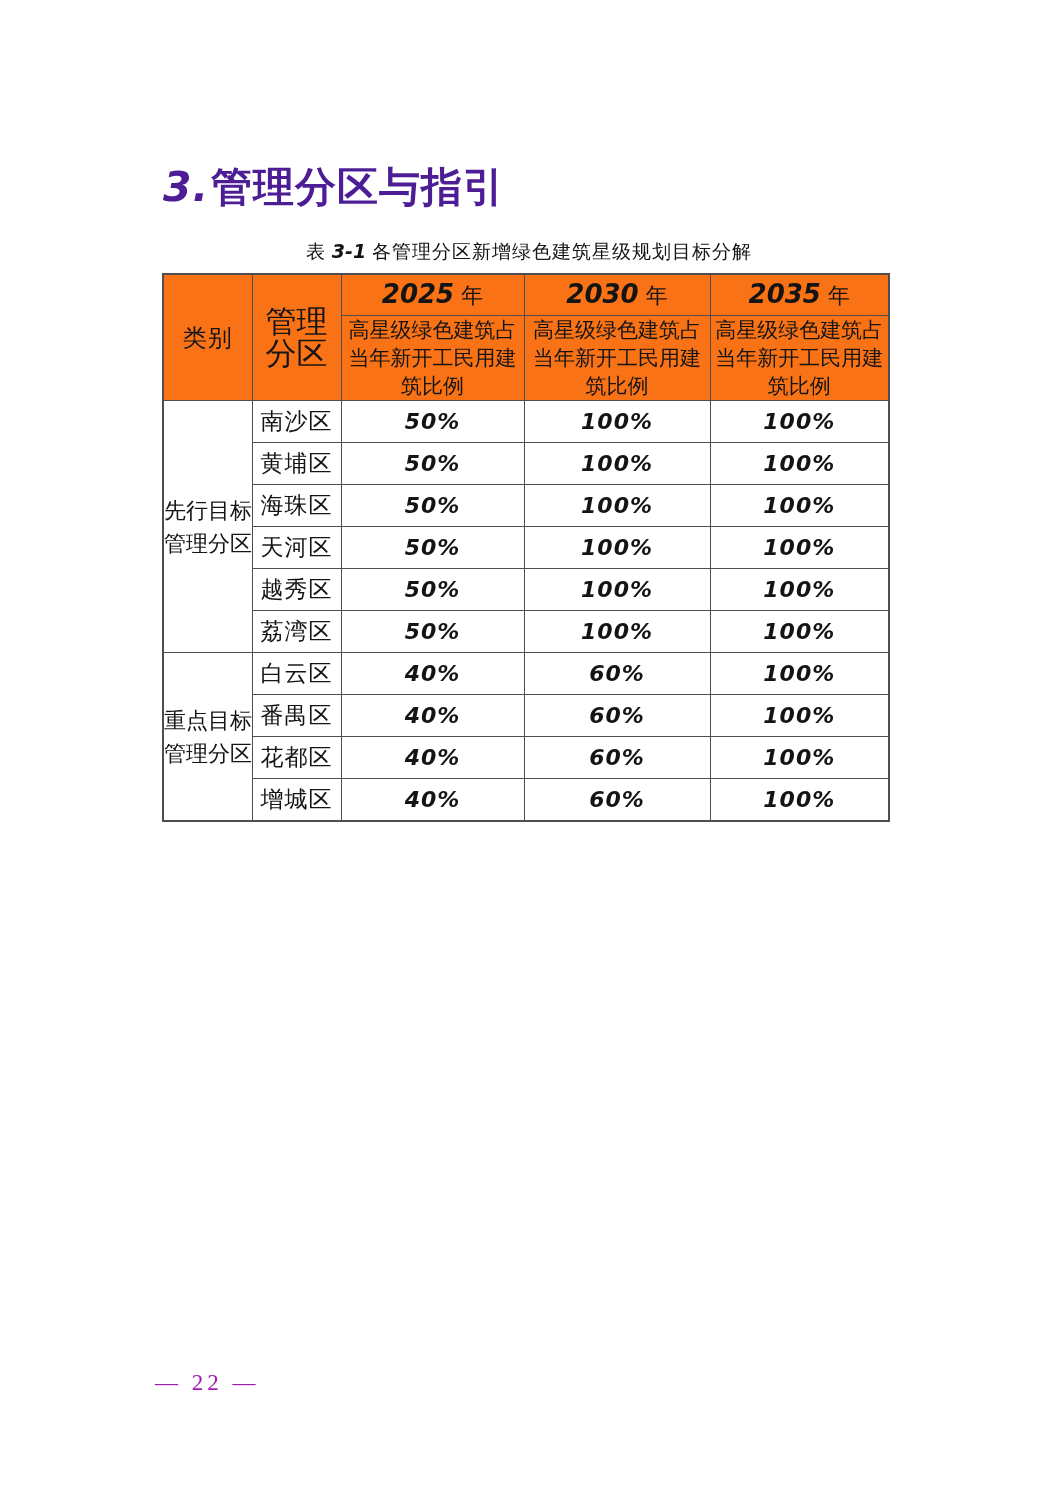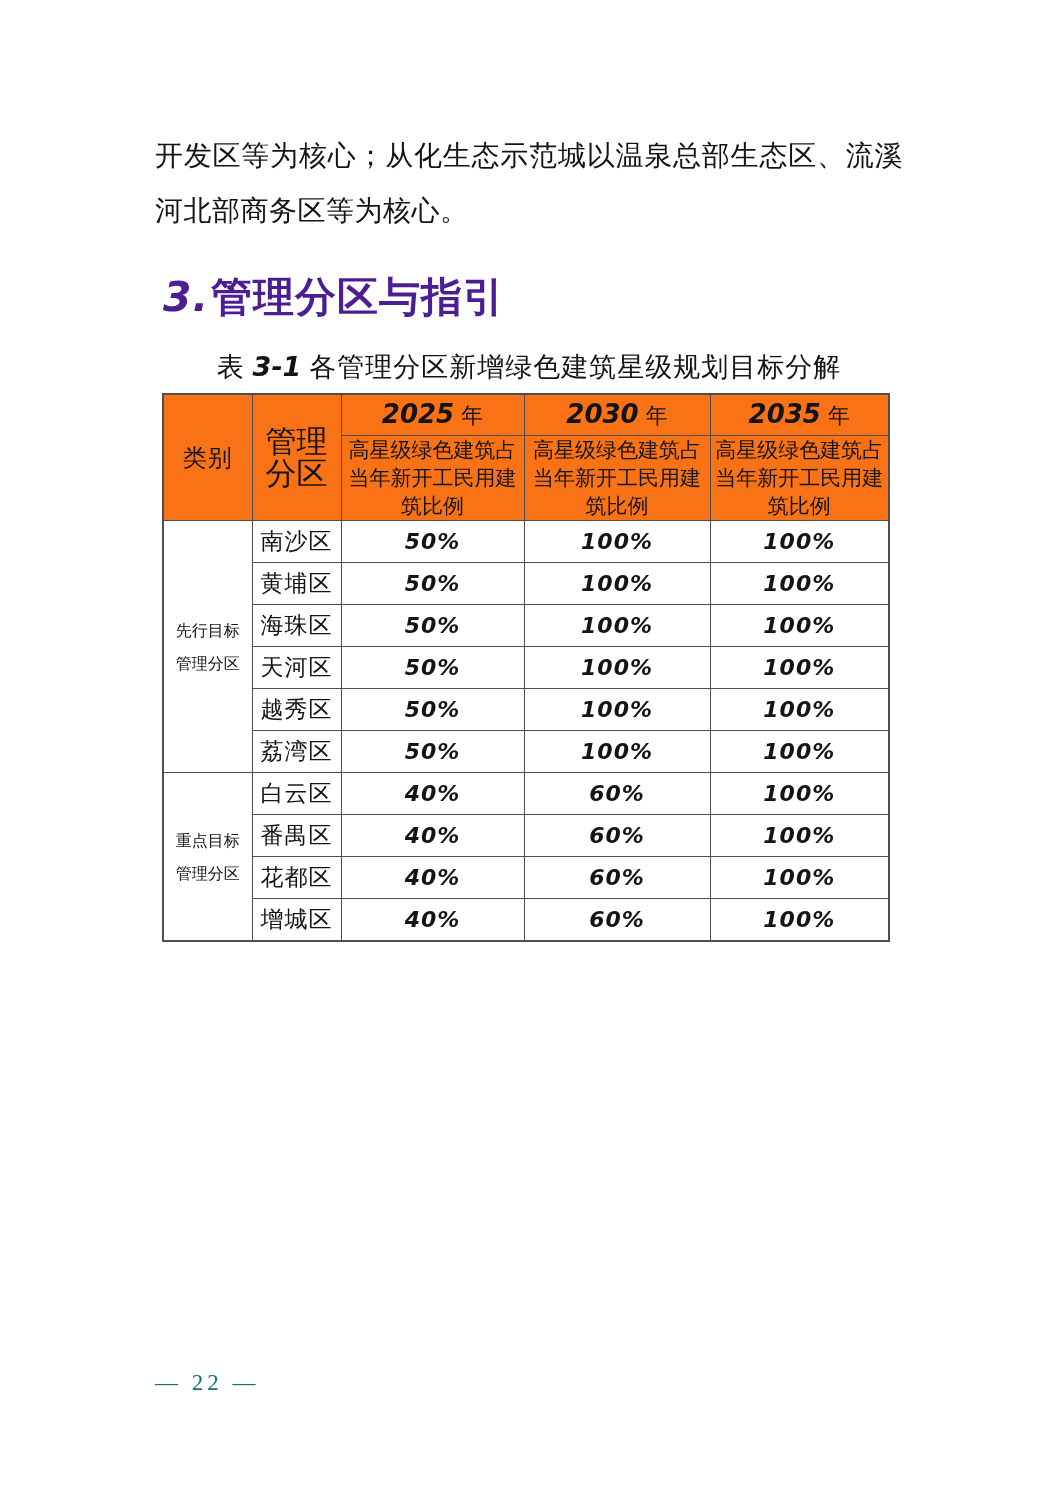--- a/index.html
+++ b/index.html
@@ -47,21 +47,21 @@
     letter-spacing: 1px;
   }
   h2 .heading-num {
     font-family: "DejaVu Sans", sans-serif;
     font-weight: bold;
     font-style: italic;
     margin-right: 2px;
   }
   .table-caption {
     margin-top: 15px;
-    font-size: 27px;
+    font-size: 19px;
     text-align: center;
     letter-spacing: 1px;
     white-space: nowrap;
   }
   table.plan-table {
     margin: 8px 0 0 7px;
     border-collapse: collapse;
     table-layout: fixed;
     width: 726px;
     border: 2px solid #4e4e4e;
@@ -87,41 +87,40 @@
     font-family: "Liberation Sans", "DejaVu Sans", sans-serif;
     font-weight: bold;
     font-size: 21px;
     line-height: 28px;
     padding: 2px 6px;
     margin-left: 11px;
   }
   .cat-head-cell { font-size: 24px; letter-spacing: 1px; }
   .zone-head-cell { font-size: 31px; }
   .zone-head-cell .line { line-height: 32px; text-align: center; }
-  .cat-body-cell { font-size: 16px; }
+  .cat-body-cell { font-size: 22px; }
   .cat-body-cell .line { line-height: 33px; text-align: center; white-space: nowrap; }
   td.district { font-size: 23px; height: 41px; letter-spacing: 1px; }
   td.pct { font-size: 22px; height: 41px; }
   td.pct .num { letter-spacing: 1px; }
   .footer {
     position: absolute;
     left: 155px;
     top: 1370px;
     font-size: 23px;
-    color: #0f766e;
+    color: #a21caf;
     letter-spacing: 4px;
   }
 </style>
 </head>
 <body>
 
 <div class="page">
   <div class="content">
 
-    <p class="para">开发区等为核心；从化生态示范城以温泉总部生态区、流溪河北部商务区等为核心。</p>
 
 
     <h2 class="section-heading"><span class="heading-num">3.</span><span>管理分区与指引</span></h2>
 
 
     <div class="table-caption"><span>表 </span><span class="num">3-1</span><span> 各管理分区新增绿色建筑星级规划目标分解</span></div>
 
     <table class="plan-table">
       <colgroup>
         <col style="width:89px">

